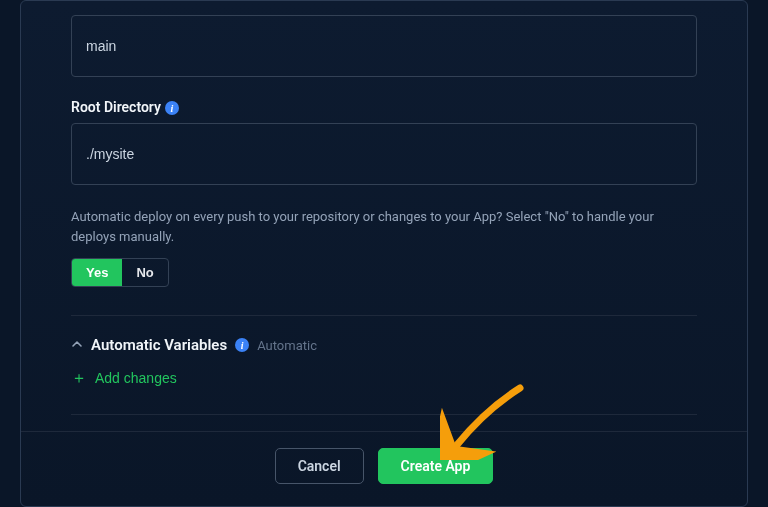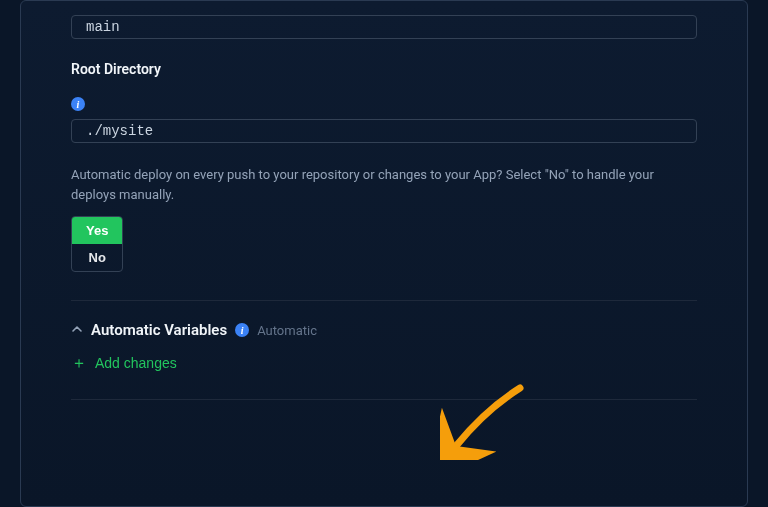--- a/index.html
+++ b/index.html
@@ -23,33 +23,32 @@
   .content {
     padding: 0 50px;
     flex: 1;
     overflow: hidden;
   }
   .input {
     width: 100%;
     background: transparent;
     border: 1px solid #334155;
     border-radius: 4px;
-    padding: 3px 14px;
+    padding: 22px 14px;
     color: #cbd5e1;
     font-size: 14px;
-    font-family: Liberation Mono, monospace;
+    font-family: Liberation Sans, sans-serif;
   }
   .input::placeholder { color: #64748b; }
   .field { margin-top: 22px; }
   .label-row {
     display: flex;
-    align-items: flex-start;
-    gap: 20px;
+    align-items: flex-end;
+    gap: 4px;
     margin-bottom: 8px;
-    flex-direction: column;
   }
   .label {
     font-weight: 600;
     color: #f1f5f9;
     font-size: 14px;
   }
   .info-icon {
     width: 14px;
     height: 14px;
     border-radius: 50%;
@@ -68,21 +67,20 @@
     font-size: 13px;
     line-height: 1.5;
     margin-top: 6px;
   }
   .toggle {
     display: inline-flex;
     border: 1px solid #334155;
     border-radius: 4px;
     overflow: hidden;
     margin-top: 12px;
-    flex-direction: column;
   }
   .toggle-btn {
     padding: 6px 14px;
     font-size: 13px;
     font-weight: 600;
     cursor: pointer;
     background: transparent;
     color: #e5e7eb;
     border: none;
   }
@@ -204,20 +202,24 @@
     </div>
 
     <button class="add-var">
       <span class="plus">＋</span>
       <span>Add changes</span>
     </button>
 
     <div class="divider"></div>
   </div>
 
+  <div class="footer">
+    <button class="btn btn-cancel">Cancel</button>
+    <button class="btn btn-primary">Create App</button>
+  </div>
 </div>
 
 <svg class="arrow-annotation" width="90" height="80">
   <defs>
     <marker id="ahead" markerWidth="12" markerHeight="12" refX="3" refY="5" orient="auto">
       <path d="M0,0 L10,5 L0,10 L3,5 Z" fill="#f59e0b"></path>
     </marker>
   </defs>
   <path d="M80,8 Q45,30 16,66" stroke="#f59e0b" stroke-width="7" fill="none" marker-end="url(#ahead)" stroke-linecap="round"></path>
 </svg>

